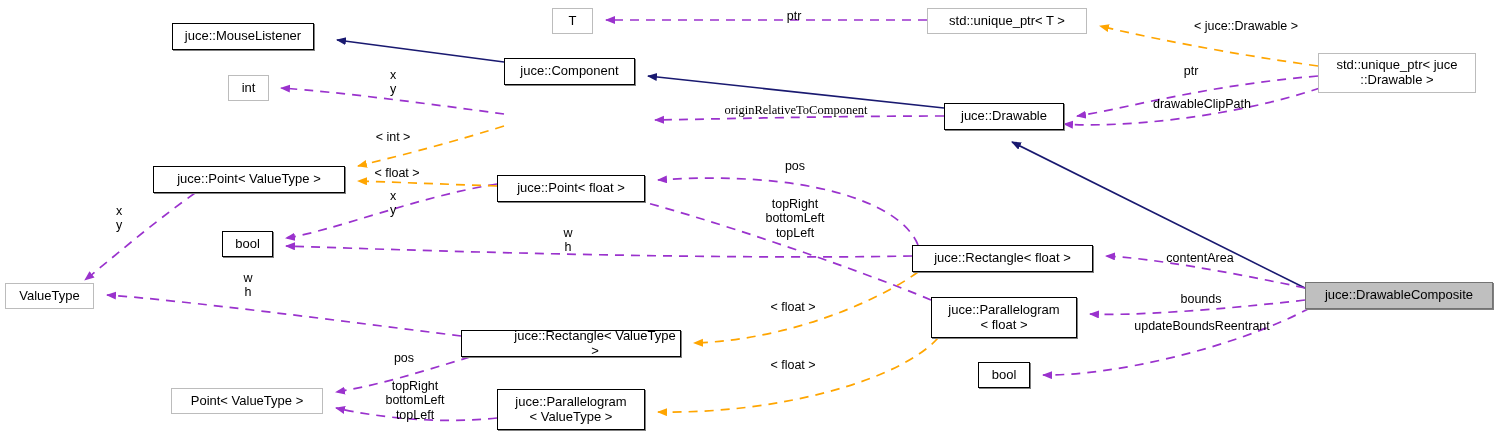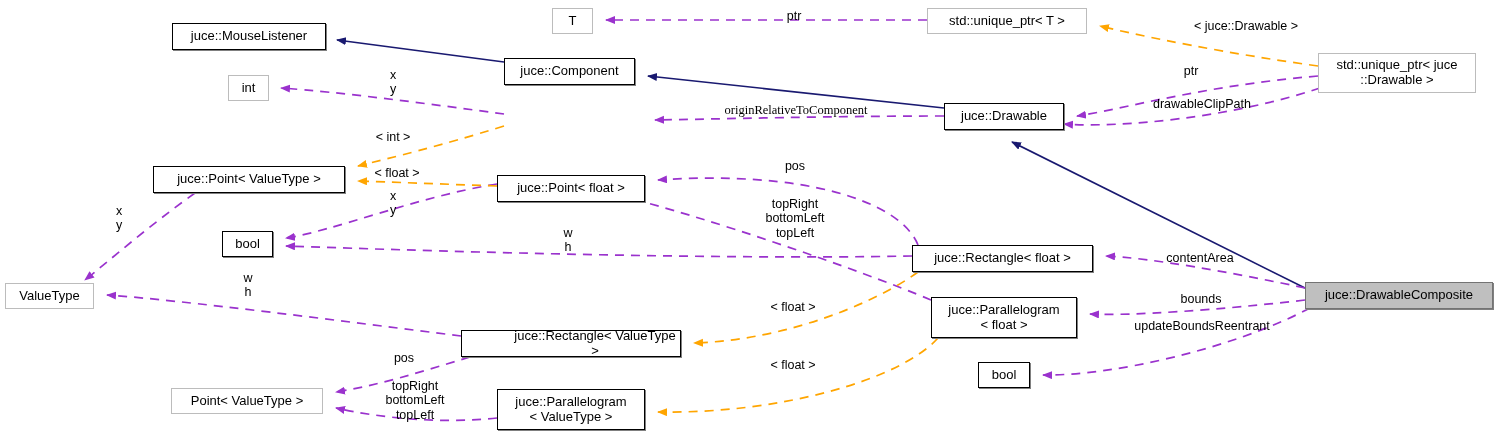--- a/index.html
+++ b/index.html
@@ -106,21 +106,21 @@
 
     <g fill="none" stroke="#ffa500" stroke-width="1.7" stroke-dasharray="9,7">
       <path d="M 1318,66 C 1230,54 1140,36 1100,26" marker-end="url(#arrow-orange)"></path>
       <path d="M 504,126 C 440,146 390,158 358,166" marker-end="url(#arrow-orange)"></path>
       <path d="M 497,186 C 440,184 390,182 358,181" marker-end="url(#arrow-orange)"></path>
       <path d="M 918,272 C 880,300 790,340 694,343" marker-end="url(#arrow-orange)"></path>
       <path d="M 938,338 C 900,380 780,414 658,412" marker-end="url(#arrow-orange)"></path>
     </g>
   </svg>
 
-  <div class="node strong" style="left:172px; top:23px; width:154px; height:27px;">juce::MouseListener</div>
+  <div class="node strong" style="left:172px; top:23px; width:142px; height:27px;">juce::MouseListener</div>
 
   <div class="node strong" style="left:504px; top:58px; width:131px; height:27px;">juce::Component</div>
 
   <div class="node weak" style="left:552px; top:8px; width:41px; height:26px;">T</div>
 
   <div class="node weak" style="left:927px; top:8px; width:160px; height:26px;">std::unique_ptr&lt; T &gt;</div>
 
   <div class="node weak" style="left:1318px; top:53px; width:158px; height:40px;">std::unique_ptr&lt; juce
 ::Drawable &gt;</div>
 

